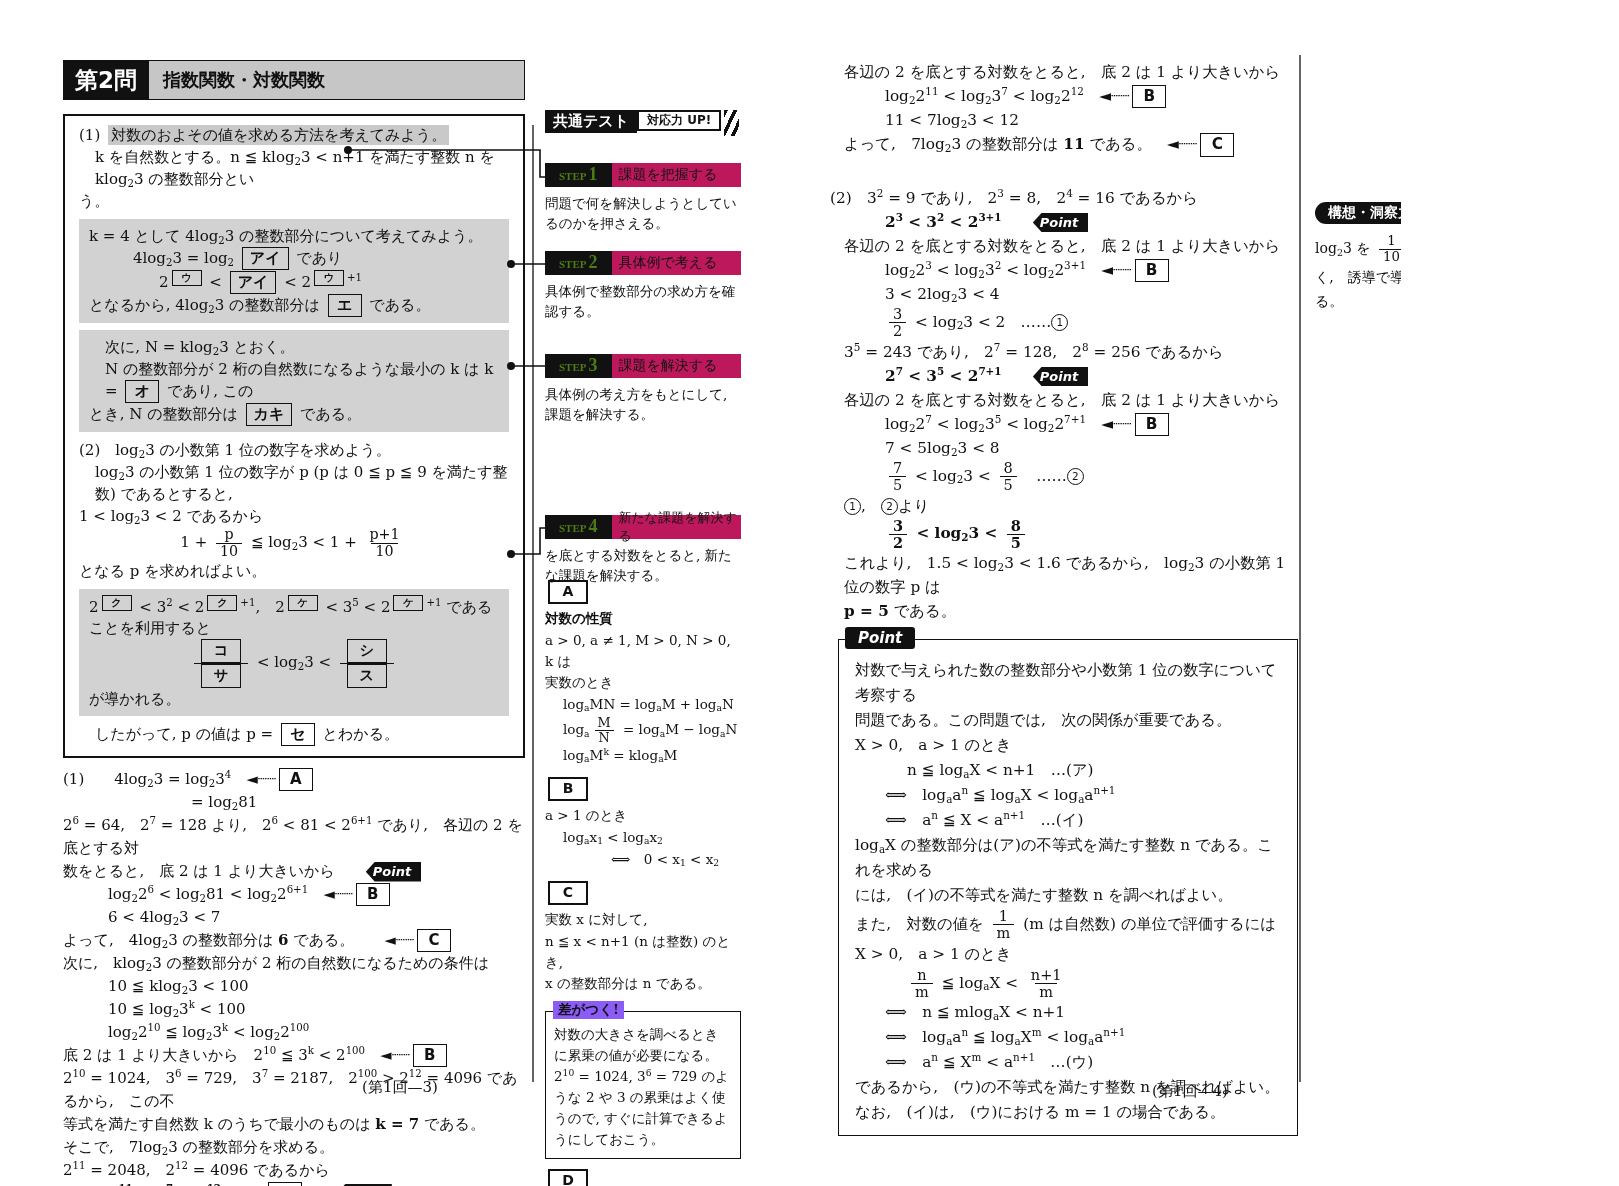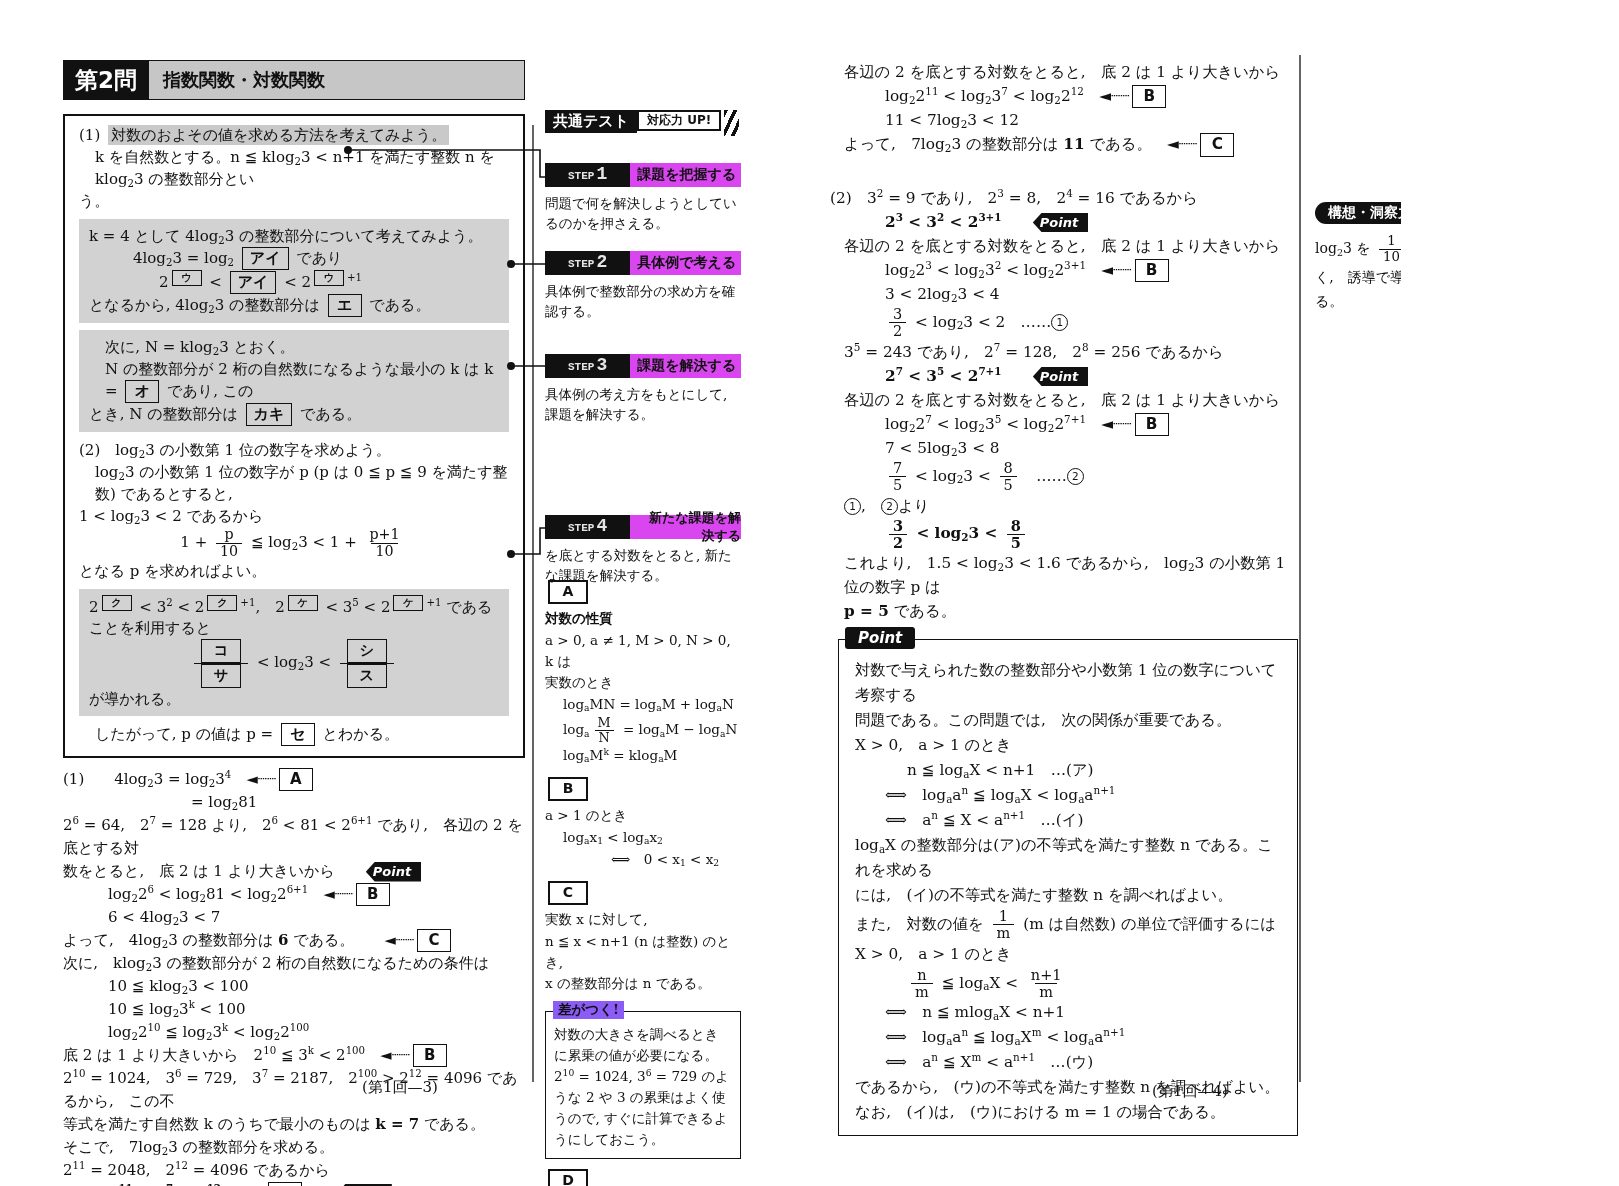--- a/index.html
+++ b/index.html
@@ -49,25 +49,25 @@
   
   .midcol .abs{position:absolute;left:545px;width:196px;z-index:2;}
   .ctbar{top:110px;display:flex;align-items:flex-start;}
   .ctb1{background:#111;color:#fff;font-family:"DejaVu Sans",sans-serif;font-weight:bold;font-size:15px;
         display:flex;align-items:center;padding:2px 8px;}
   .ctb2{border:2px solid #111;font-weight:bold;font-size:12px;display:flex;align-items:center;padding:0 8px;
         font-family:"DejaVu Sans",sans-serif;}
   .slashes{display:inline-block;width:15px;height:26px;margin-left:3px;
         background:repeating-linear-gradient(115deg,#111 0 3.5px,transparent 3.5px 8.5px);}
   .srow{display:flex;height:24px;}
-  .schip{background:#111;color:#e5e5e5;font-family:Liberation Mono, monospace;display:flex;align-items:baseline;
-        padding:2px 23px 0;}
+  .schip{background:#111;color:#4d7c0f;font-family:Liberation Serif, serif;display:flex;align-items:baseline;
+        padding:2px 14px 0;}
   .sword{font-size:11px;font-weight:bold;}
   .snum{font-size:18px;font-weight:bold;margin-left:2px;line-height:1;}
-  .stitle{background:#d946ef;flex:1;font-weight:bold;font-size:14px;display:flex;align-items:center;padding-left:7px;text-align:right;}
+  .stitle{background:#be185d;flex:1;font-weight:normal;font-size:14px;display:flex;align-items:center;padding-left:7px;}
   .sdesc{font-size:13.5px;line-height:20px;margin-top:6px;}
   .refs{top:570px;font-size:13.5px;}
   .refs .ln{line-height:21px;}
   .refs .mk{margin:10px 0 4px;}
   .refs .mk .bx{font-size:14px;padding:0 9px;border-width:2px;}
   .refs .bh{font-weight:bold;}
   .refs .i2{padding-left:18px;}
   .refs .rt{padding-left:66px;}
   .sag{border:1.7px solid #111;position:relative;padding:12px 8px 8px;margin:16px 0 6px;}
   .sag-title{position:absolute;top:-11px;left:7px;background:#8b5cf6;padding:0 5px;font-weight:bold;font-size:13.5px;}

